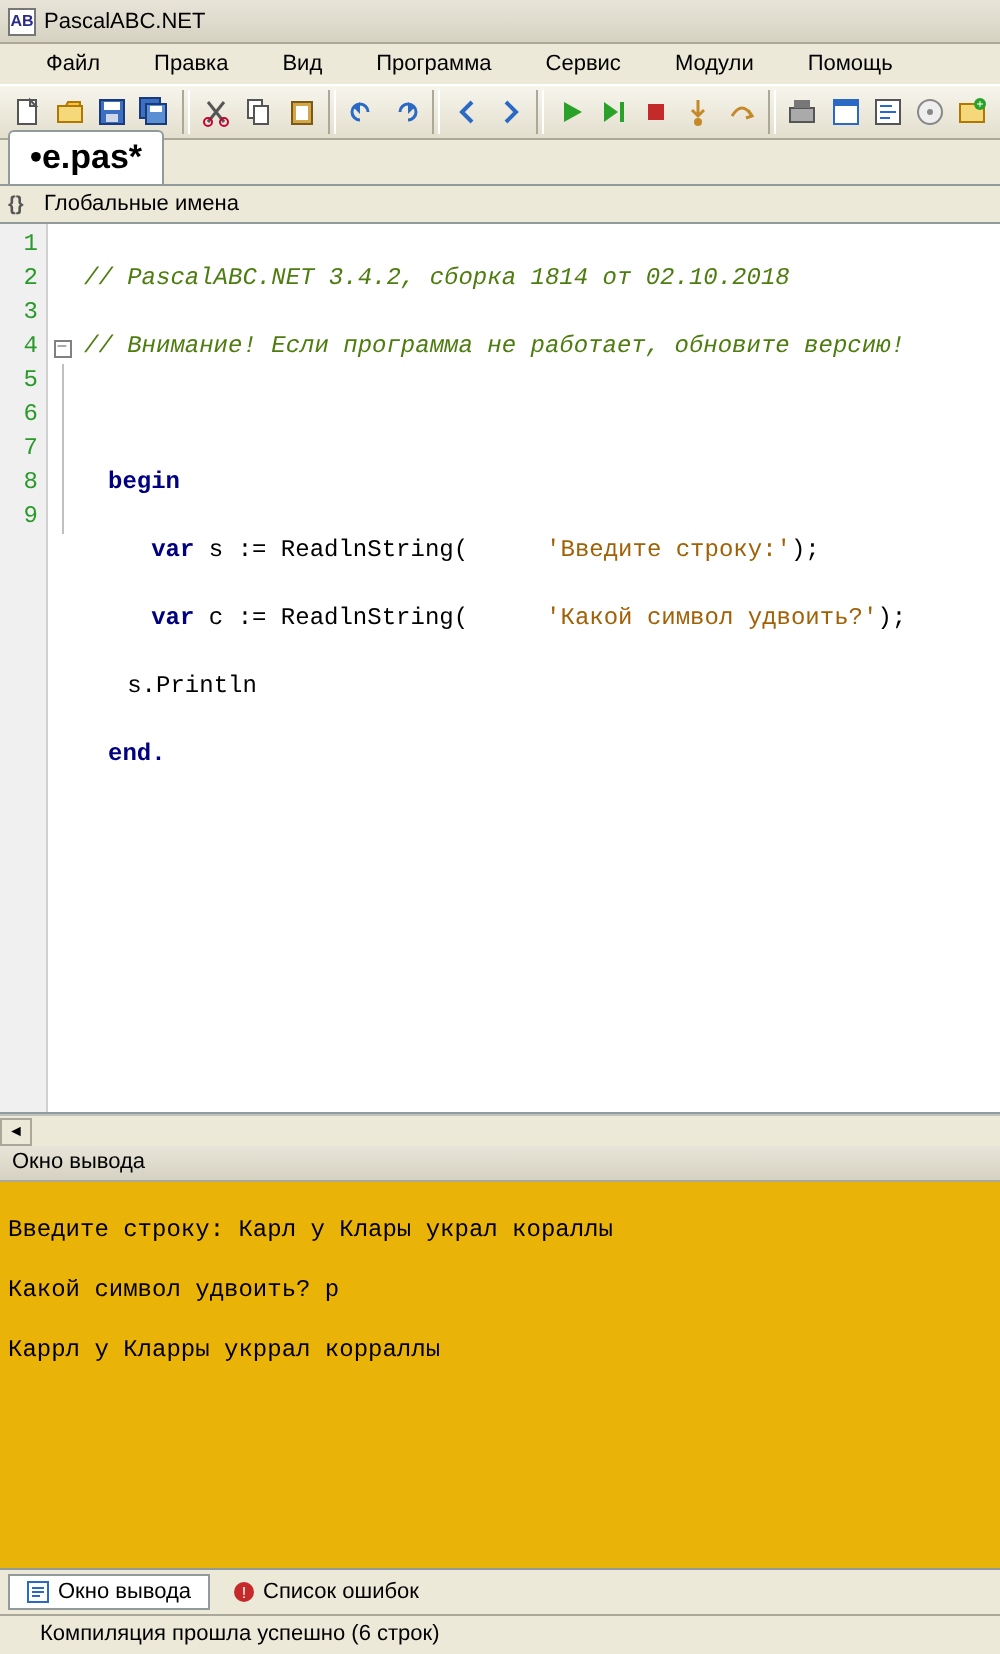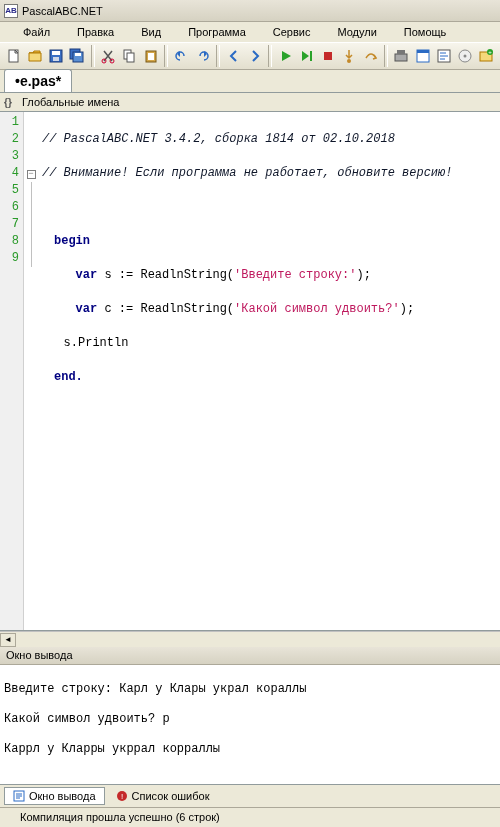--- a/index.html
+++ b/index.html
@@ -65,21 +65,21 @@
   align-items: flex-end;
   padding-left: 4px;
 }
 .tab {
   background: #fff;
   border: 1px solid #919b9c;
   border-bottom: none;
   padding: 3px 10px 3px 10px;
   border-radius: 3px 3px 0 0;
   font-weight: bold;
-  font-size: 14px;
+  font-size: 17px;
 }
 .namesbar {
   height: 20px;
   background: #ece9d8;
   border: 1px solid #919b9c;
   border-left: none;
   border-right: none;
   display: flex;
   align-items: center;
   padding: 0 4px;
@@ -124,23 +124,23 @@
   font-size: 9px; line-height: 7px;
   text-align: center;
   margin-top: 3px;
 }
 .foldcol .vline { display:inline-block; width:1px; height:17px; background:#c0c0c0; }
 .code {
   flex: 1;
   padding: 2px 0 0 4px;
   white-space: pre;
 }
-.c-comment { color: #0f172a; font-style: italic; }
+.c-comment { color: #4d7c0f; font-style: italic; }
 .c-kw { color: #000080; font-weight: bold; margin-left: 12px; }
-.c-str { color: #be185d; }
+.c-str { color: #a16207; margin-left: 39px; }
 .hscroll {
   height: 16px;
   background: #ece9d8;
   border-top: 1px solid #c0c0c0;
   display: flex;
   align-items: center;
 }
 .hscroll .sbtn {
   width: 16px; height: 14px;
   background: #ece9d8;
@@ -148,22 +148,22 @@
   font-size: 8px;
   display: flex; align-items: center; justify-content: center;
 }
 .outhdr {
   height: 18px;
   background: linear-gradient(#e8e4d8,#d6d2c2);
   border-bottom: 1px solid #aca899;
   padding: 2px 6px;
 }
 .output {
-  height: 120px;
-  background: #ffffff;
+  height: 194px;
+  background: #eab308;
   font-family: "Courier New", monospace;
   font-size: 12px;
   line-height: 15px;
   padding: 2px 4px;
   white-space: pre;
   border-bottom: 1px solid #919b9c;
 }
 .bottabs {
   height: 22px;
   background: #ece9d8;

